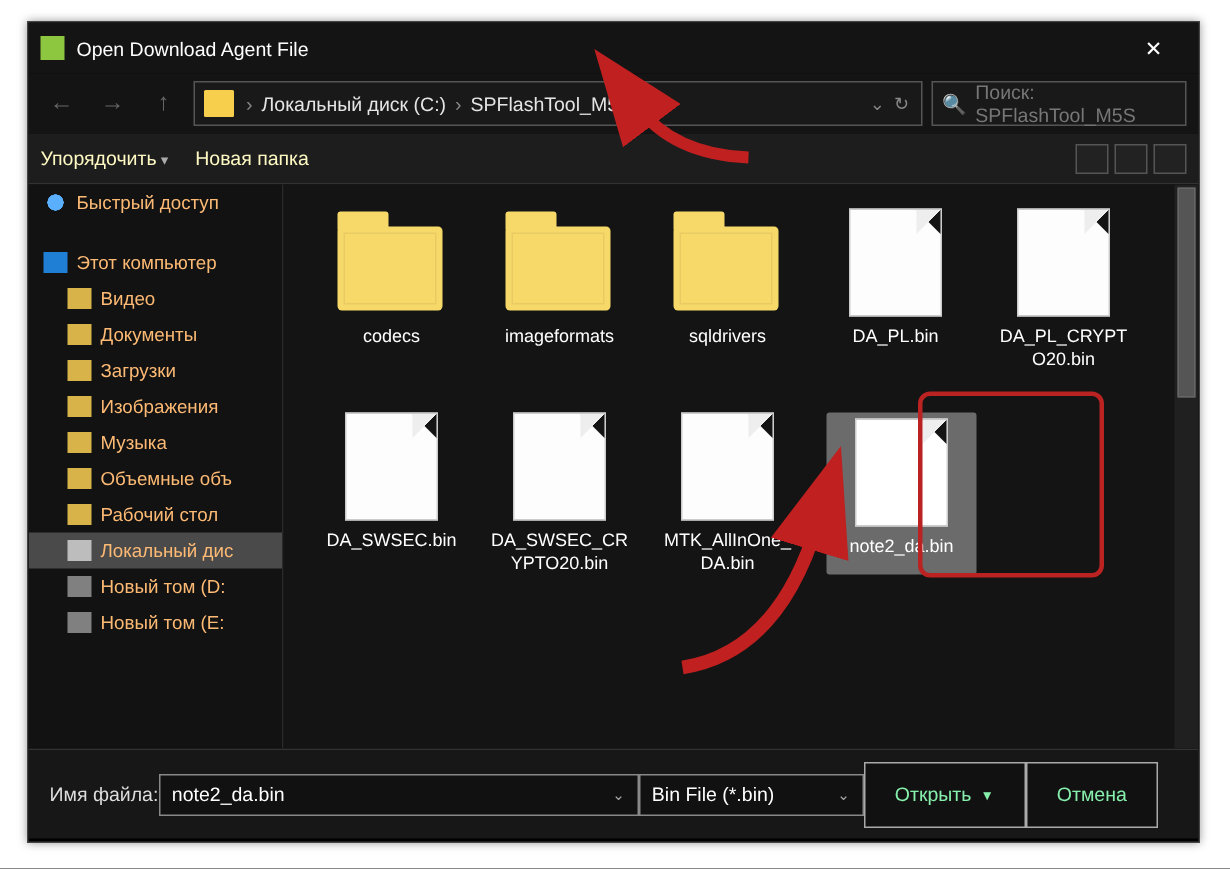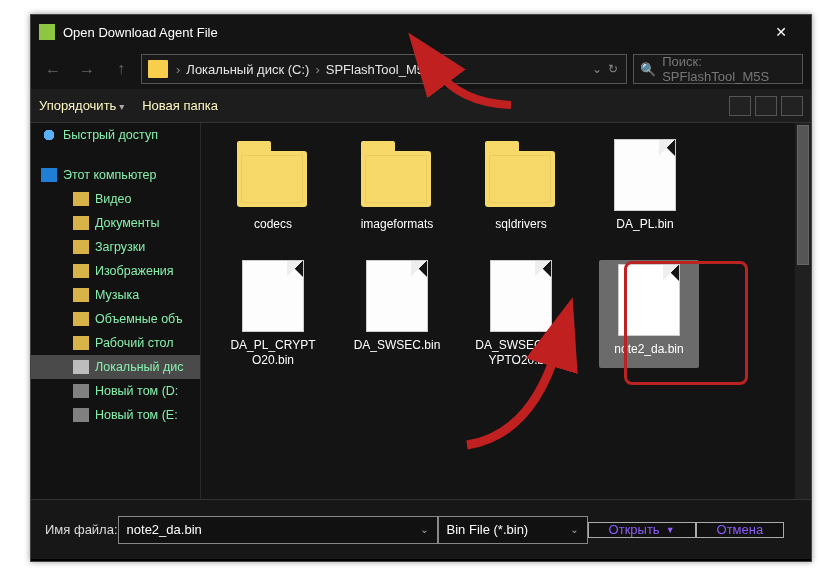--- a/index.html
+++ b/index.html
@@ -1,17 +1,17 @@
 <!DOCTYPE html>
 <html><head>
 <meta charset="utf-8">
 <style>
   * { box-sizing: border-box; margin: 0; padding: 0; font-family: "Segoe UI", Tahoma, sans-serif; }
   body { background: #fff; width: 820px; height: 579px; position: relative; }
-  .outer-frame { position: absolute; left: 30px; top: 14px; width: 782px; height: 548px; background:#000; border:1px solid #444; box-shadow:0 0 6px rgba(0,0,0,.4); overflow:hidden;}
+  .outer-frame { position: absolute; left: 18px; top: 14px; width: 782px; height: 548px; background:#000; border:1px solid #444; box-shadow:0 0 6px rgba(0,0,0,.4); overflow:hidden;}
   
   .titlebar{height:34px;display:flex;align-items:center;color:#fff;font-size:13px;padding:0 8px;background:#141414}
   .title-icon{width:16px;height:16px;background:#8dc63f;margin-right:8px}
   .title-text{flex:1}
   .close-btn{width:44px;height:34px;display:flex;align-items:center;justify-content:center;color:#fff;font-size:14px;cursor:pointer}
   
   .addr-row{height:40px;display:flex;align-items:center;padding:4px 8px;gap:6px;background:#141414}
   .nav-btn{width:28px;height:28px;border-radius:3px;display:flex;align-items:center;justify-content:center;color:#666;font-size:16px}
   .addr-bar{flex:1;height:30px;border:1px solid #555;background:#191919;display:flex;align-items:center;color:#e5e5e5;font-size:13px;padding:0 4px}
   .addr-folder{width:20px;height:18px;background:#f7cf4c;margin:0 6px 0 2px;border-radius:1px}
@@ -20,54 +20,54 @@
   .addr-right{margin-left:auto;display:flex;gap:6px;color:#888;font-size:12px;padding-right:4px}
   .search-box{width:170px;height:30px;border:1px solid #555;background:#191919;display:flex;align-items:center;color:#777;font-size:13px;padding:0 6px;gap:6px}
   
   .toolbar{height:34px;display:flex;align-items:center;background:#1d1d1d;border-bottom:1px solid #333;color:#fef9c3;font-size:13px;padding:0 8px;gap:18px}
   .toolbar .drop::after{content:"  ▾";color:#aaa;font-size:10px}
   .view-icons{margin-left:auto;display:flex;gap:4px}
   .vicon{width:22px;height:20px;border:1px solid #555;background:#222}
   
   .mainrow{display:flex;height:376px;background:#121212}
   
-  .sidebar{width:170px;background:#121212;color:#86efac;font-size:12.5px;overflow:hidden;border-right:1px solid #2a2a2a}
+  .sidebar{width:170px;background:#121212;color:#fdba74;font-size:12.5px;overflow:hidden;border-right:1px solid #2a2a2a}
   .sb-item{display:flex;align-items:center;gap:6px;height:24px;padding:0 6px 0 10px;white-space:nowrap;overflow:hidden}
-  .sb-item.child{padding-left:42px}
+  .sb-item.child{padding-left:26px}
   .sb-item.sel{background:#4a4a4a}
   .sb-ico{width:16px;height:14px;flex:0 0 16px}
   .ico-star{background:radial-gradient(circle,#5ab0ff 50%,transparent 52%)}
   .ico-cloud{background:#2e6fcf;border-radius:3px}
   .ico-pc{background:#1f7fd4}
   .ico-generic{background:#d7b34a}
   .ico-disk{background:#bdbdbd}
   .ico-new{background:#808080}
   
   .filearea{flex:1;background:#141414;position:relative;overflow:hidden;padding:16px 10px 10px 26px}
-  .grid{display:flex;flex-wrap:wrap;gap:28px 32px;align-content:flex-start}
+  .grid{display:flex;flex-wrap:wrap;gap:28px 20px;align-content:flex-start}
   .tile{width:92px;display:flex;flex-direction:column;align-items:center;color:#fff;font-size:12px;text-align:center;line-height:1.25;word-break:break-word}
   .ficon{width:72px;height:72px;margin-bottom:6px;position:relative}
   .folder-ico{background:#f7d96a;border-radius:3px;position:relative;width:70px;height:56px;margin-top:12px}
   .folder-ico::before{content:"";position:absolute;top:-10px;left:0;width:34px;height:12px;background:#f7d96a;border-radius:2px 2px 0 0}
   .folder-ico::after{content:"";position:absolute;inset:4px;border:1px solid rgba(0,0,0,.06)}
   .file-ico{background:#fdfdfd;border:1px solid #ccc;width:62px;height:72px;margin:0 auto;position:relative}
   .file-ico::before{content:"";position:absolute;right:0;top:0;border-style:solid;border-width:0 16px 16px 0;border-color:transparent #141414 transparent transparent}
   .file-ico::after{content:"";position:absolute;right:0;top:0;width:16px;height:16px;background:linear-gradient(135deg,#eee 0 50%,transparent 50%)}
   .tile.sel{background:#6b6b6b;padding:4px;border-radius:2px;width:100px}
   .tile.sel .file-ico{background:#fff}
   .file-sel-box{position:absolute;border:3px solid #bb2222;border-radius:8px;left:423px;top:138px;width:124px;height:124px;pointer-events:none}
   .scrollbar{position:absolute;right:0;top:0;bottom:0;width:16px;background:#202020}
   .sb-thumb{position:absolute;right:2px;top:2px;width:12px;height:140px;background:#555;border:1px solid #666}
   
   .bottom{height:60px;background:#171717;border-top:1px solid #333;display:flex;align-items:center;padding:10px 14px;gap:0}
   .lbl{color:#ddd;font-size:13px;white-space:nowrap}
   .combo{height:28px;border:1px solid #888;background:#111;color:#fff;font-size:13px;display:flex;align-items:center;padding:0 8px;flex:1;max-width:320px}
   .combo .dd{margin-left:auto;color:#aaa;font-size:10px}
   .typecombo{flex:0 0 150px}
-  .btn{height:16px;padding:0 20px;border:1px solid #aaa;background:#111;color:#8b5cf6;font-size:13px;display:flex;align-items:center;justify-content:space-between;cursor:pointer}
+  .btn{height:44px;padding:0 20px;border:1px solid #aaa;background:#111;color:#86efac;font-size:13px;display:flex;align-items:center;justify-content:space-between;cursor:pointer}
   
   .arrow{position:absolute;pointer-events:none}
   .arrow-svg{overflow:visible}
 </style>
 </head>
 <body>
 
 <div class="outer-frame">
 
   <div class="titlebar">
@@ -197,20 +197,26 @@
             <div class="ficon">
               <div class="file-ico"></div>
             </div>
             <div>DA_SWSEC.bin</div>
           </div>
           <div class="tile">
             <div class="ficon">
               <div class="file-ico"></div>
             </div>
             <div>DA_SWSEC_CRYPTO20.bin</div>
+          </div>
+          <div class="tile">
+            <div class="ficon">
+              <div class="file-ico"></div>
+            </div>
+            <div>MTK_AllInOne_DA.bin</div>
           </div>
           <div class="tile sel">
             <div class="ficon">
               <div class="file-ico"></div>
             </div>
             <div>note2_da.bin</div>
           </div>
         </div>
       <div class="scrollbar">
         <div class="sb-thumb"></div>

